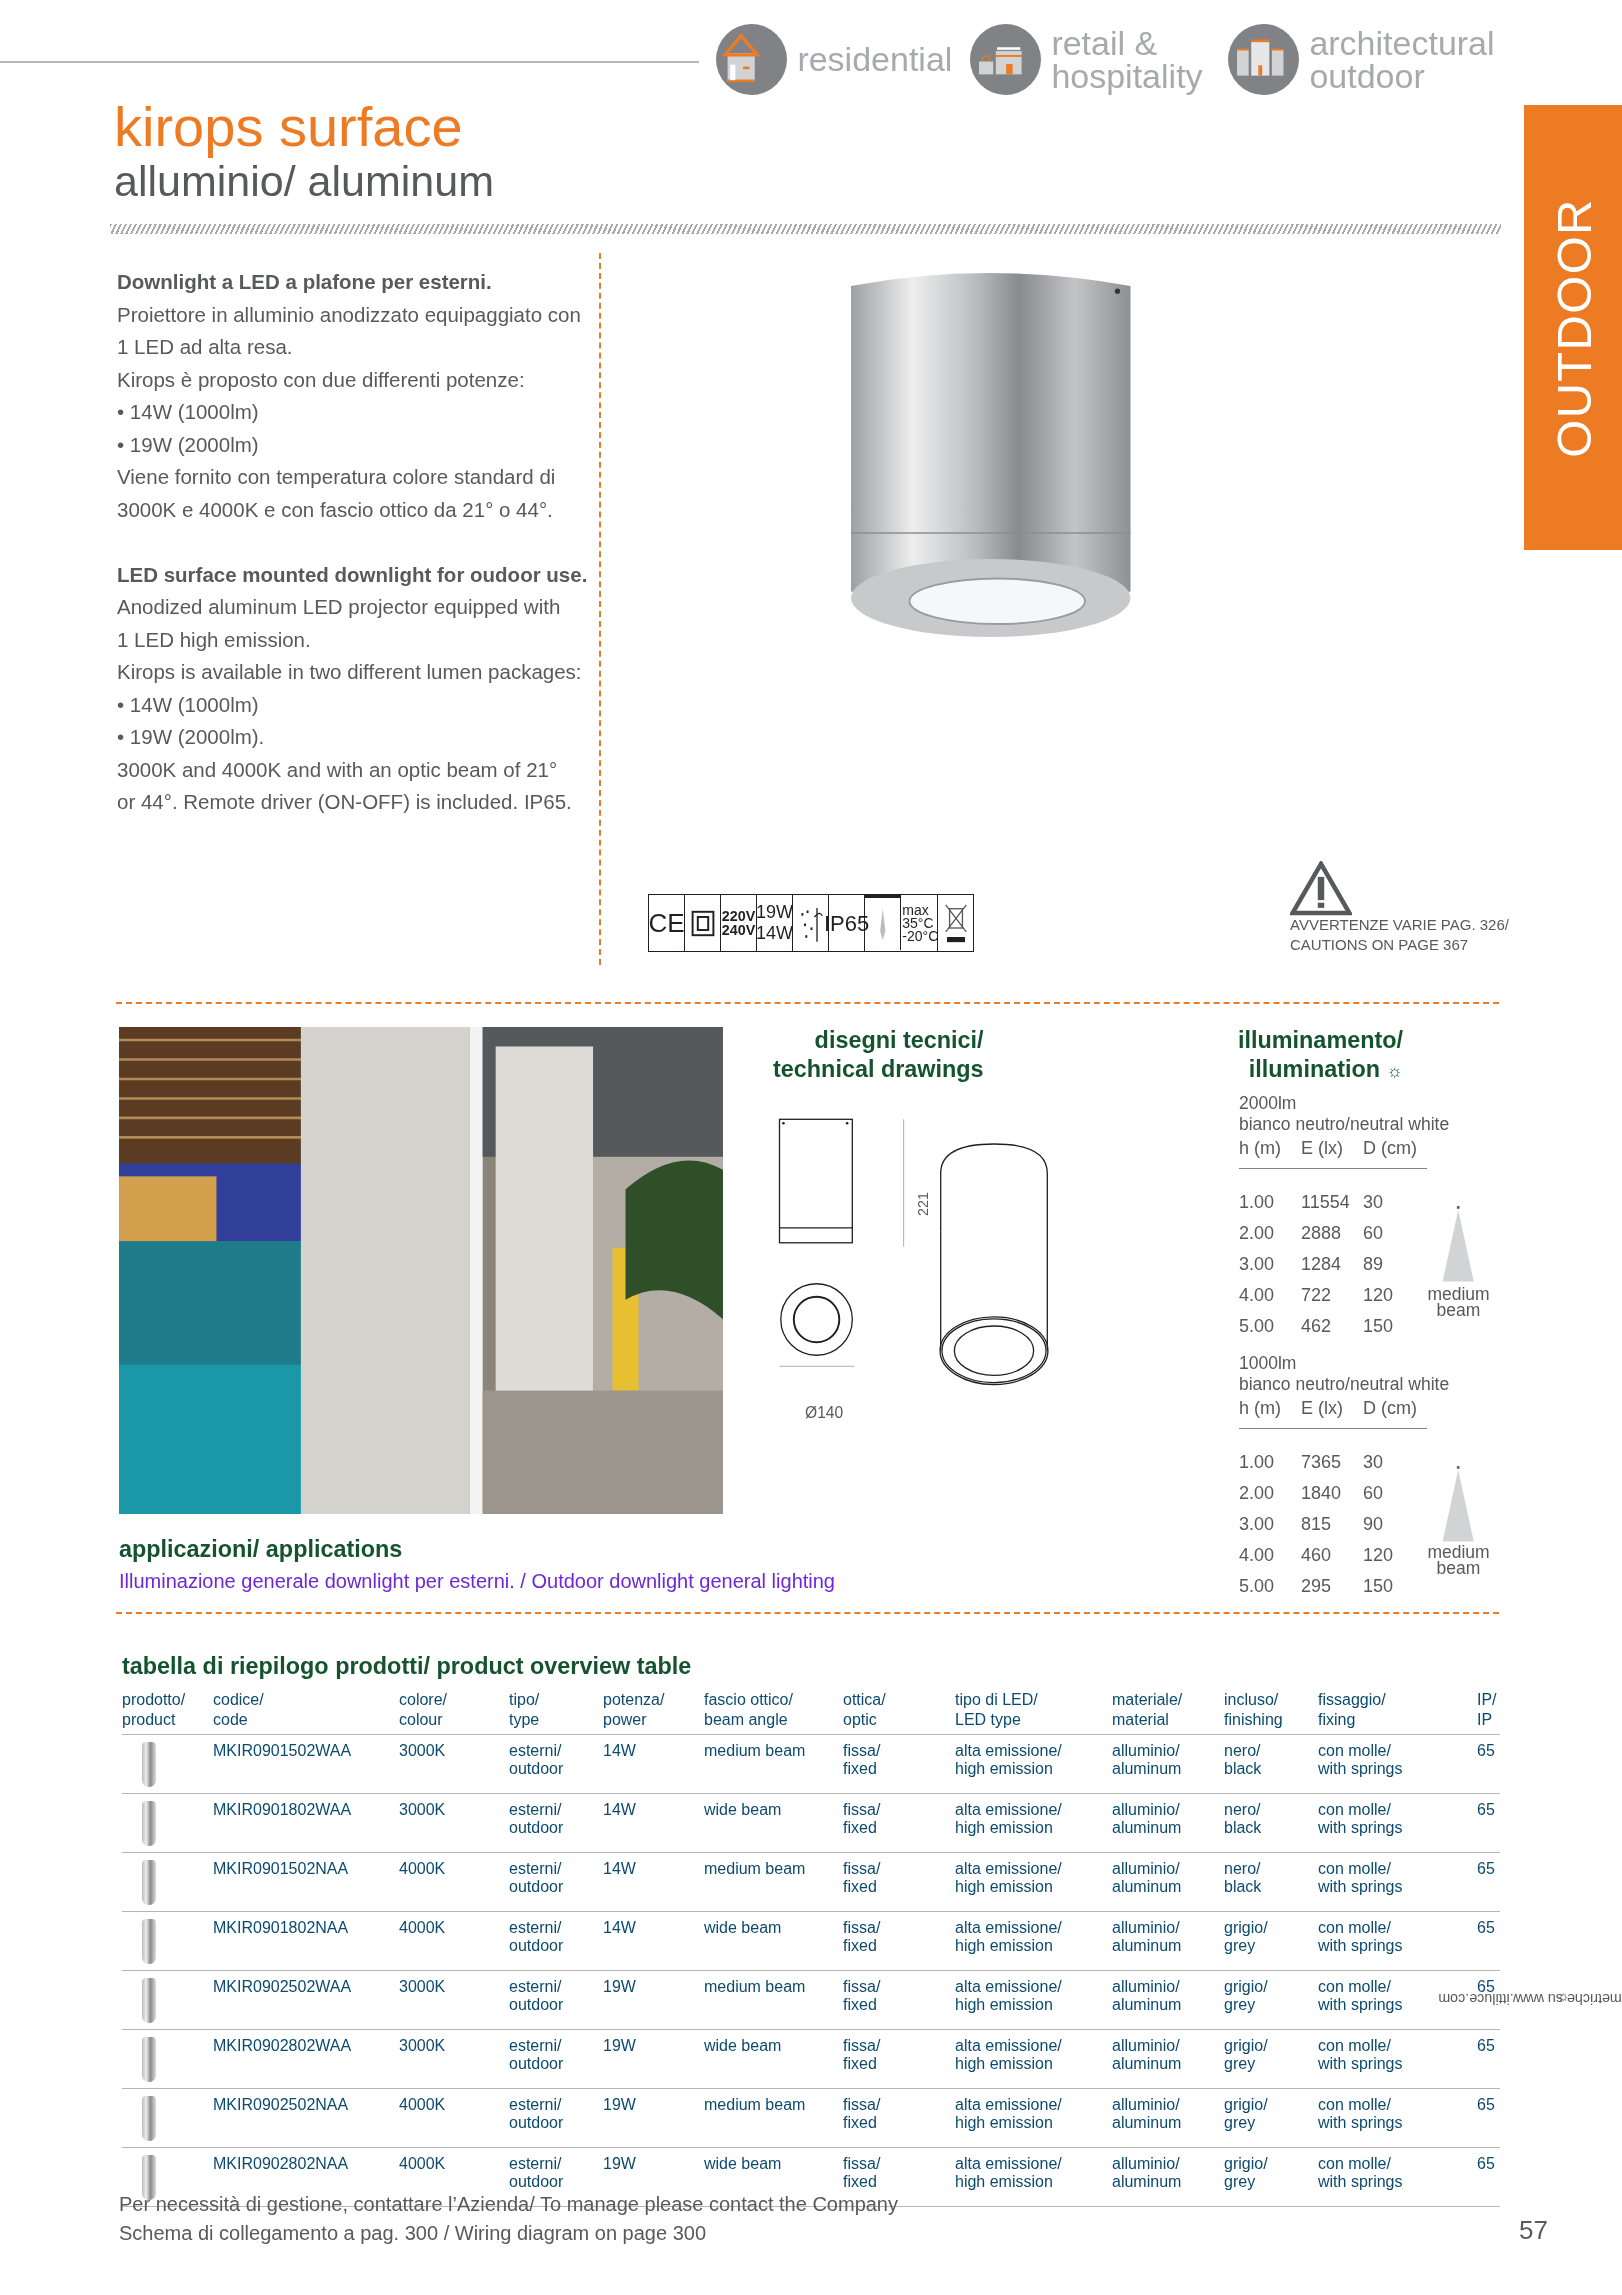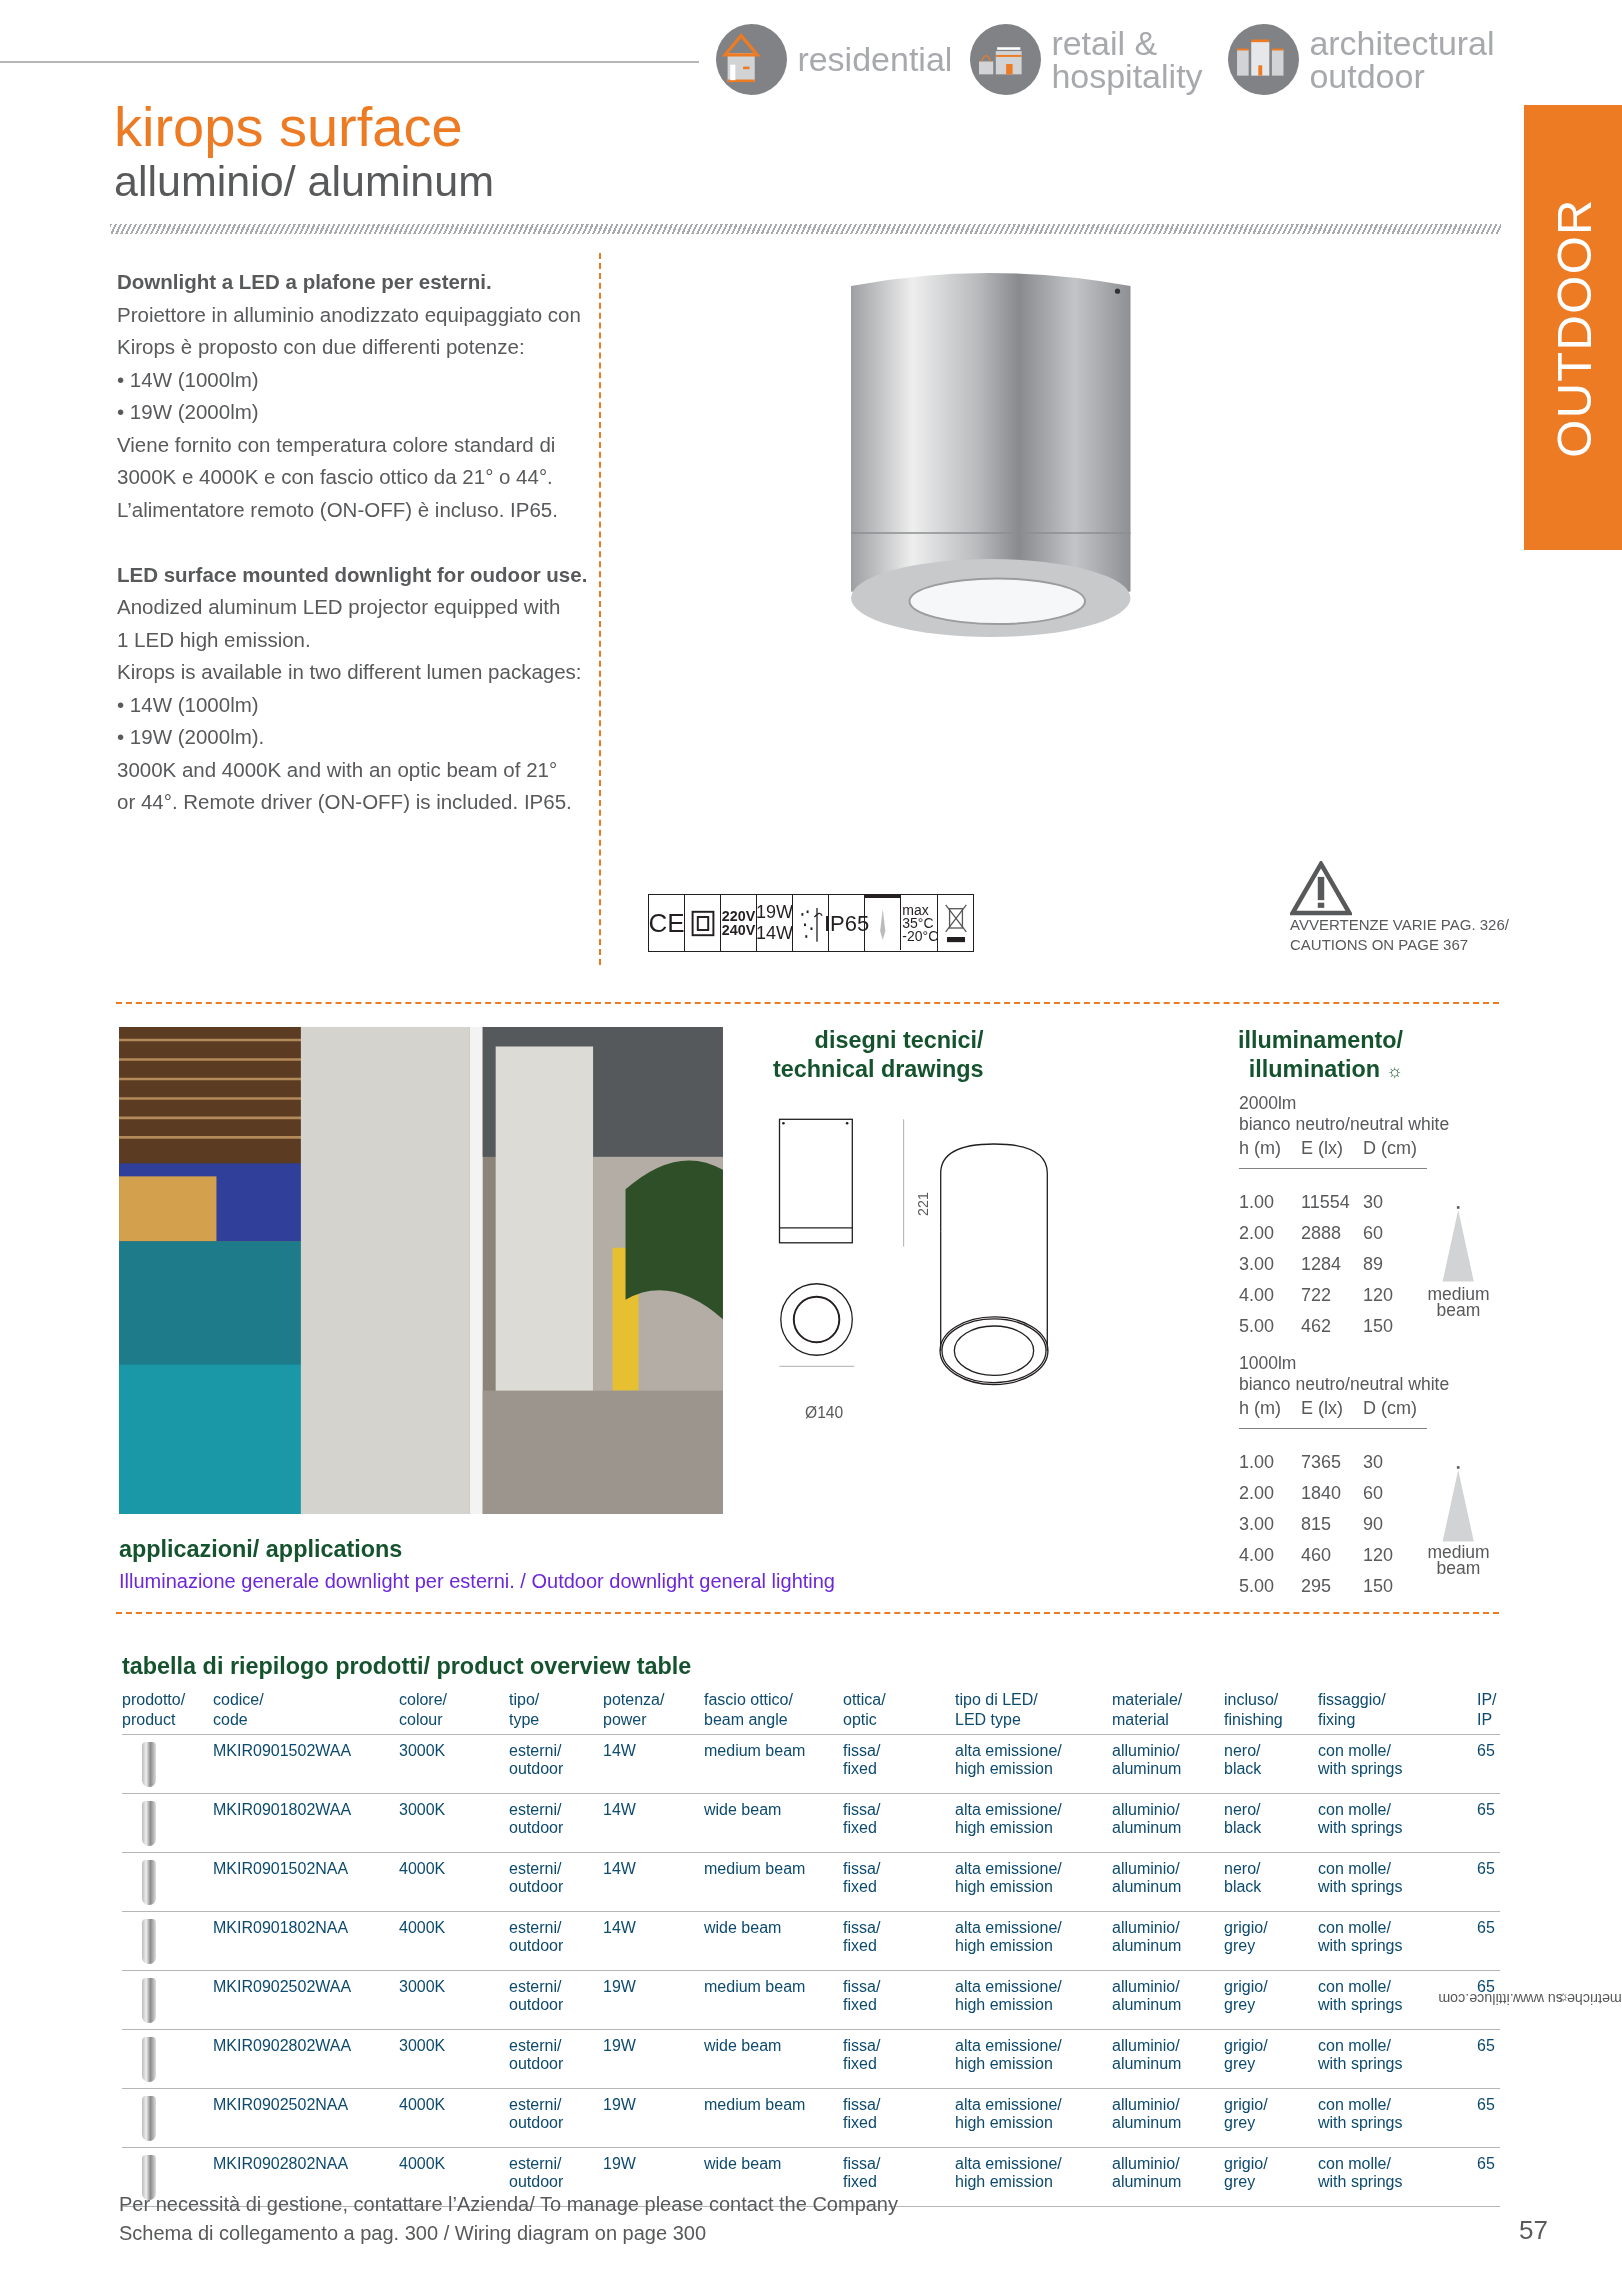--- a/index.html
+++ b/index.html
@@ -119,26 +119,26 @@
   <span>OUTDOOR</span>
 </div>
 
 <div class="abs title">kirops surface</div>
 <div class="abs subtitle">alluminio/ aluminum</div>
 <div class="abs hatch"></div>
 
 <div class="abs desc">
   <p class="b">Downlight a LED a plafone per esterni.</p>
   <p>Proiettore in alluminio anodizzato equipaggiato con</p>
+  <p>1 LED ad alta resa.</p>
   <p>Kirops è proposto con due differenti potenze:</p>
   <p>• 14W (1000lm)</p>
   <p>• 19W (2000lm)</p>
   <p>Viene fornito con temperatura colore standard di</p>
   <p>3000K e 4000K e con fascio ottico da 21° o 44°.</p>
-  <p>L’alimentatore remoto (ON-OFF) è incluso. IP65.</p>
   <div class="gap"></div>
   <p class="b">LED surface mounted downlight for oudoor use.</p>
   <p>Anodized aluminum LED projector equipped with</p>
   <p>1 LED high emission.</p>
   <p>Kirops is available in two different lumen packages:</p>
   <p>• 14W (1000lm)</p>
   <p>• 19W (2000lm).</p>
   <p>3000K and 4000K and with an optic beam of 21°</p>
   <p>or 44°. Remote driver (ON-OFF) is included. IP65.</p>
 </div>

